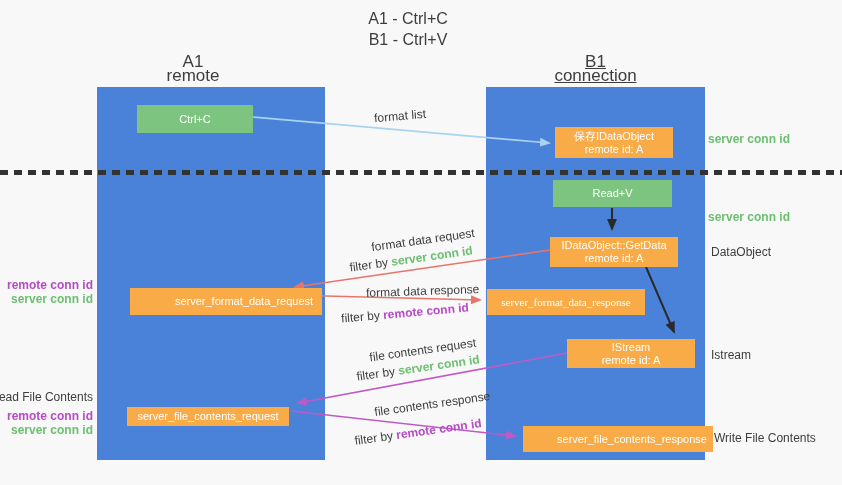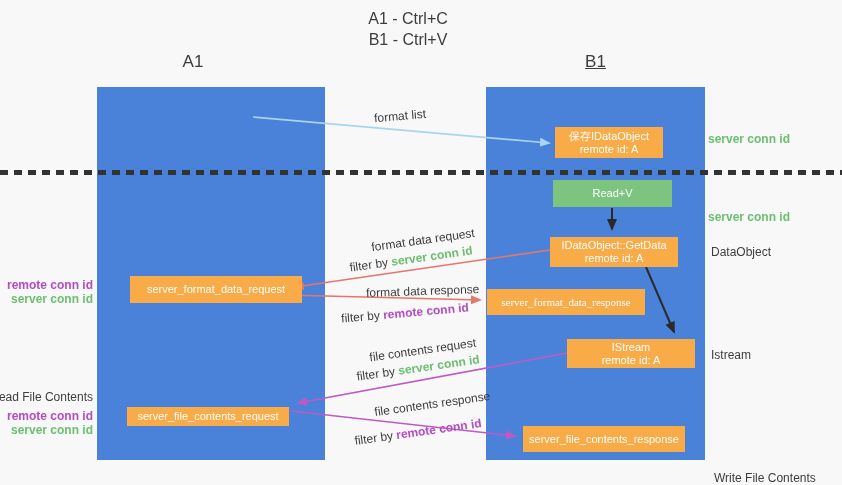--- a/index.html
+++ b/index.html
@@ -59,23 +59,25 @@
 
 <div class="canvas">
 
   <div class="title">
     <div>A1 - Ctrl+C</div>
     <div>B1 - Ctrl+V</div>
   </div>
 
   <div class="col-header" style="left:83px; top:55px; width:220px;">
     <div>A1</div>
+    <div>remote</div>
   </div>
   <div class="col-header" style="left:486px; top:55px; width:219px;text-decoration:underline;">
     <div>B1</div>
+    <div>connection</div>
   </div>
 
   <div class="col" style="left:97px; top:87px; width:228px; height:373px;"></div>
   <div class="col" style="left:486px; top:87px; width:219px; height:373px;"></div>
 
   <div class="dotted"></div>
 
   <svg class="edges" width="842" height="485">
     <defs>
       <marker id="m-blue" markerWidth="11" markerHeight="9" refX="9" refY="4.5" orient="auto" markerUnits="userSpaceOnUse">
@@ -93,53 +95,56 @@
     </defs>
     <line x1="253" y1="117" x2="549" y2="143" class="e-blue" marker-end="url(#m-blue)"></line>
     <line x1="612" y1="208" x2="612" y2="229" class="e-black" marker-end="url(#m-black)"></line>
     <line x1="550" y1="250" x2="295" y2="287" class="e-red" marker-end="url(#m-red)"></line>
     <line x1="287" y1="295" x2="480" y2="300" class="e-red" marker-end="url(#m-red)"></line>
     <line x1="646" y1="267" x2="674" y2="332" class="e-black" marker-end="url(#m-black)"></line>
     <line x1="567" y1="353" x2="298" y2="403" class="e-purple" marker-end="url(#m-purple)"></line>
     <line x1="291" y1="411" x2="515" y2="436" class="e-purple" marker-end="url(#m-purple)"></line>
   </svg>
 
+  <div class="node green" style="left:137px; top:105px; width:116px; height:28px;">
+    <span>Ctrl+C</span>
+  </div>
 
-  <div class="node orange" style="left:555px; top:127px; width:108px; height:31px;">
+  <div class="node orange" style="left:555px; top:127px; width:118px; height:31px;">
     <span>保存IDataObject</span>
     <span>remote id: A</span>
   </div>
 
   <div class="node green" style="left:553px; top:180px; width:119px; height:27px;">
     <span>Read+V</span>
   </div>
 
   <div class="node orange" style="left:550px; top:237px; width:128px; height:30px;">
     <span>IDataObject::GetData</span>
     <span>remote id: A</span>
   </div>
 
-  <div class="node orange" style="left:130px; top:276px; width:172px; height:27px;">
+  <div class="node orange" style="left:130px; top:288px; width:156px; height:27px;padding-left:36px;">
     <span>server_format_data_request</span>
   </div>
 
   <div class="node orange" style="left:487px; top:289px; width:158px; height:26px;font-family:Liberation Serif, serif;">
     <span>server_format_data_response</span>
   </div>
 
   <div class="node orange" style="left:567px; top:339px; width:128px; height:29px;">
     <span>IStream</span>
     <span>remote id: A</span>
   </div>
 
   <div class="node orange" style="left:127px; top:407px; width:162px; height:19px;">
     <span>server_file_contents_request</span>
   </div>
 
-  <div class="node orange" style="left:523px; top:426px; width:162px; height:26px;">
+  <div class="node orange" style="left:523px; top:426px; width:162px; height:26px;padding-left:28px;">
     <span>server_file_contents_response</span>
   </div>
 
   <div class="lbl rot5" style="left:374px; top:109px;">format list</div>
 
   <div class="lbl rot8" style="left:371px; top:233px;">format data request</div>
   <div class="lbl rot8" style="left:349px; top:252px;">
     <span>filter by</span> <span class="key-green">server conn id</span>
   </div>
 
@@ -155,21 +160,21 @@
 
   <div class="lbl rot8" style="left:374px; top:397px;">file contents response</div>
   <div class="lbl rot8" style="left:354px; top:425px;">
     <span>filter by</span> <span class="key-purple">remote conn id</span>
   </div>
 
   <div class="side green" style="left:708px; top:132px;">server conn id</div>
   <div class="side green" style="left:708px; top:210px;">server conn id</div>
   <div class="side dark" style="left:711px; top:245px;">DataObject</div>
   <div class="side dark" style="left:711px; top:348px;">Istream</div>
-  <div class="side dark" style="left:714px; top:431px;margin-top:40px;">Write File Contents</div>
+  <div class="side dark" style="left:714px; top:431px;">Write File Contents</div>
 
   <div class="side purple left-rail" style="top:278px;">remote conn id</div>
   <div class="side green left-rail" style="top:292px;">server conn id</div>
   <div class="side dark left-rail" style="top:390px;">Read File Contents</div>
   <div class="side purple left-rail" style="top:409px;">remote conn id</div>
   <div class="side green left-rail" style="top:423px;">server conn id</div>
 
 </div>
 
 </body></html>

